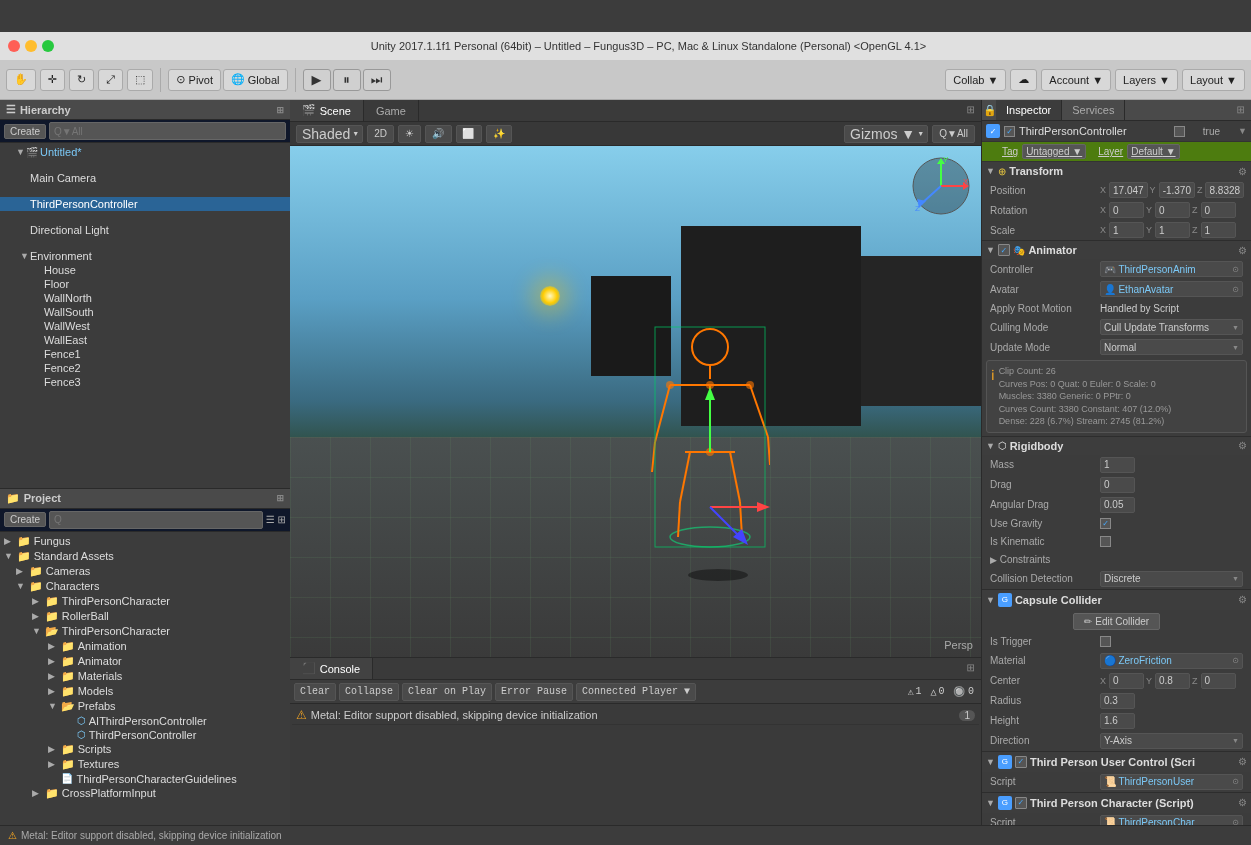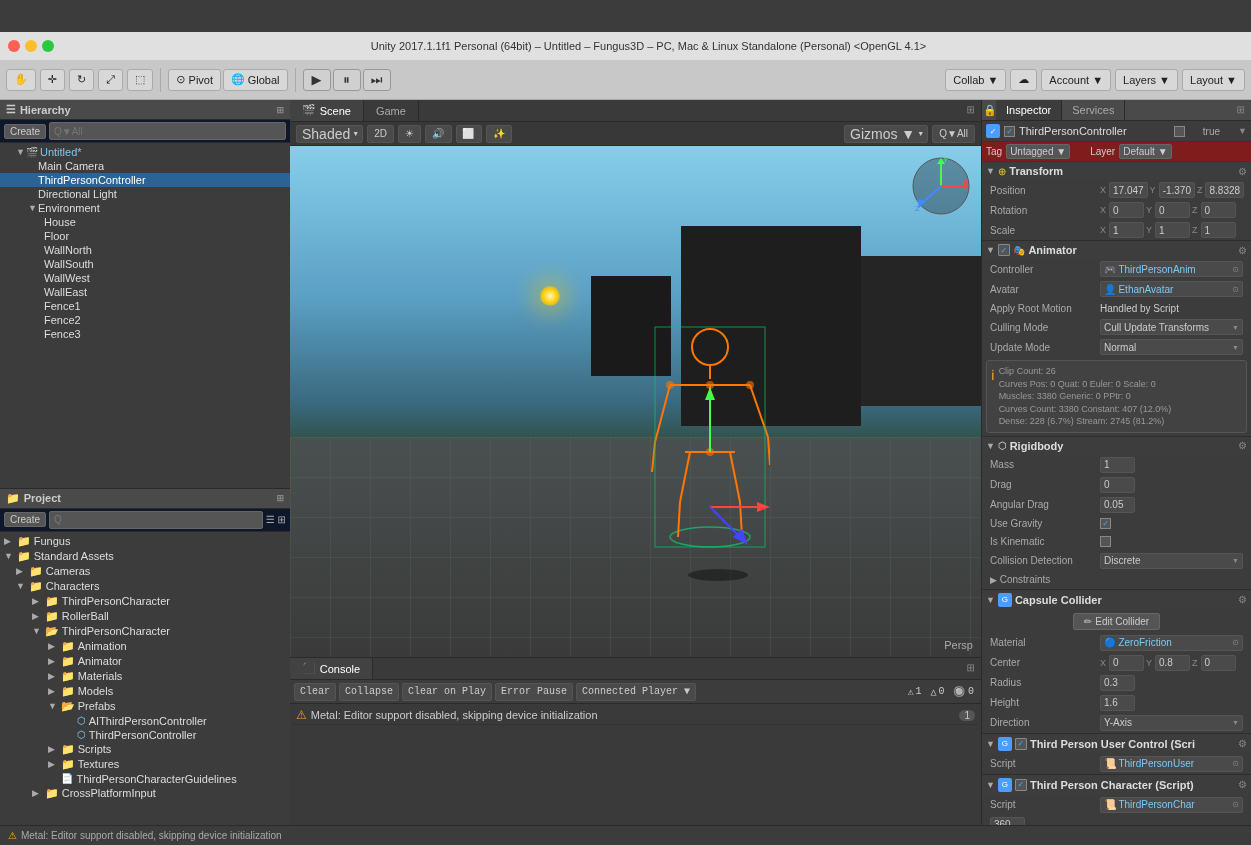--- a/index.html
+++ b/index.html
@@ -25,21 +25,21 @@
     
     #main { display: flex; height: calc(845px - 28px - 40px); }
     .panel-header { background: #4a4a4a; padding: 3px 6px; font-size: 11px; font-weight: bold; color: #ccc; border-bottom: 1px solid #2a2a2a; display: flex; align-items: center; gap: 4px; }
     .panel-toolbar { background: #0f172a; padding: 2px 4px; display: flex; align-items: center; gap: 3px; border-bottom: 1px solid #2a2a2a; }
     .small-btn { background: #555; border: 1px solid #666; border-radius: 2px; padding: 1px 5px; font-size: 10px; color: #ccc; cursor: pointer; }
     .search-box { flex: 1; background: #555; border: 1px solid #666; border-radius: 2px; padding: 1px 4px; font-size: 10px; color: #ccc; height: 18px; }
     .hierarchy-tree { flex: 1; overflow-y: auto; padding: 2px 0; }
     .tree-item { padding: 1px 4px 1px 0; cursor: pointer; display: flex; align-items: center; white-space: nowrap; }
     .tree-item.selected-blue { background: #2a6496; color: #fff; }
     .indent1 { padding-left: 16px; }
-    .indent2 { padding-left: 28px; }
+    .indent2 { padding-left: 20px; margin-top: 12px; }
     .indent3 { padding-left: 44px; }
     .tree-arrow { display: inline-block; width: 10px; font-size: 9px; color: #aaa; }
     .tree-icon { display: inline-block; width: 14px; font-size: 10px; }
     .scene-icon { color: #7bc8f6; }
 
     
     #center { flex: 1; display: flex; flex-direction: column; overflow: hidden; }
 
     
     #view-tabs { display: flex; background: #3a3a3a; border-bottom: 1px solid #2a2a2a; }
@@ -85,21 +85,21 @@
     #inspector-tabs { display: flex; background: #4a4a4a; border-bottom: 1px solid #2a2a2a; }
     .insp-tab { padding: 4px 10px; font-size: 11px; color: #aaa; cursor: pointer; border-right: 1px solid #2a2a2a; }
     .insp-tab.active { color: #fff; background: #3c3c3c; }
     #inspector-content { flex: 1; overflow-y: auto; padding: 0; }
 
     
     .insp-header { display: flex; align-items: center; padding: 3px 4px; background: #3c3c3c; border-bottom: 1px solid #333; }
     .insp-static { display: flex; align-items: center; gap: 18px; font-size: 10px; color: #aaa; }
     .insp-checkbox { width: 11px; height: 11px; border: 1px solid #888; background: #555; display: inline-flex; align-items: center; justify-content: center; font-size: 8px; }
     .insp-checkbox.checked { color: #4af; }
-    .insp-tag-row { display: flex; align-items: center; gap: 4px; padding: 2px 4px; background: #7f1d1d; border-bottom: 1px solid #333; font-size: 10px; color: #ccc; }
+    .insp-tag-row { display: flex; align-items: center; gap: 4px; padding: 2px 20px; background: #4d7c0f; border-bottom: 1px solid #333; font-size: 10px; color: #ccc; text-decoration: underline; }
     .tag-select { background: #555; border: 1px solid #666; border-radius: 2px; padding: 1px 3px; font-size: 10px; color: #ccc; }
     .prefab-row { display: flex; align-items: center; gap: 4px; padding: 2px 4px; background: #424242; border-bottom: 1px solid #333; }
     .prefab-btn { background: #555; border: 1px solid #666; border-radius: 2px; padding: 1px 8px; font-size: 10px; color: #ccc; cursor: pointer; }
 
     
     .comp-section { border-bottom: 1px solid #2d2d2d; }
     .comp-header { display: flex; align-items: center; padding: 3px 4px; background: #3d3d3d; cursor: pointer; }
     .comp-arrow { color: #aaa; font-size: 9px; margin-right: 3px; }
     .comp-title { flex: 1; font-size: 11px; color: #ddd; font-weight: bold; }
     .comp-icons { display: flex; gap: 3px; }
@@ -527,21 +527,21 @@
           <span>true</span>
           <span style="font-size:9px; color:#888;">▼</span>
         </div>
       </div>
 
       <div class="insp-tag-row">
         <span>Tag</span>
         <div class="tag-select">
           <span>Untagged</span> ▼
         </div>
-        <span style="margin-left:16px;">Layer</span>
+        <span style="margin-left:8px;">Layer</span>
         <div class="tag-select">
           <span>Default</span> ▼
         </div>
       </div>
 
 
       <div class="comp-section">
         <div class="comp-header">
           <span class="comp-arrow">▼</span>
           <span style="color:#e8c840; font-size:10px; margin-right:3px;">⊕</span>
@@ -665,48 +665,52 @@
         </div>
         <div class="comp-row">
           <span class="comp-label">Use Gravity</span>
           <div class="insp-checkbox checked">✓</div>
         </div>
         <div class="comp-row">
           <span class="comp-label">Is Kinematic</span>
           <div class="insp-checkbox"></div>
         </div>
         <div class="comp-row">
-          <span class="comp-label">Collision Detection</span>
-          <div class="comp-select">
-            <span>Discrete</span>
-          </div>
-        </div>
-        <div class="comp-row">
           <span class="comp-label">
             <span style="font-size:9px; color:#aaa;">▶</span>
             <span>Constraints</span>
           </span>
+        </div>
+        <div class="comp-row">
+          <span class="comp-label">Collision Detection</span>
+          <div class="comp-select">
+            <span>Discrete</span>
+          </div>
         </div>
       </div>
 
       <div class="comp-section">
         <div class="comp-header">
           <span class="comp-arrow">▼</span>
           <div style="width:14px;height:14px;background:#4a9eff;border-radius:2px;margin-right:3px;display:flex;align-items:center;justify-content:center;font-size:8px;color:#fff;">G</div>
           <span class="comp-title">Capsule Collider</span>
           <div class="comp-icons">
             <span class="comp-icon-btn">⚙</span>
           </div>
         </div>
 
         <div class="comp-row" style="justify-content:center; padding: 3px 8px;">
           <div style="background:#555; border:1px solid #666; border-radius:2px; padding:2px 10px; font-size:10px; color:#ccc; cursor:pointer; display:flex; align-items:center; gap:3px;">
             <span>✏</span>
             <span>Edit Collider</span>
           </div>
+        </div>
+        <div class="comp-row">
+          <span class="comp-label">Is Trigger</span>
+          <div class="insp-checkbox"></div>
         </div>
         <div class="comp-row">
           <span class="comp-label">Material</span>
           <div class="comp-field-ref">
             <span>🔵</span>
             <span>ZeroFriction</span>
             <span style="margin-left:auto;" class="dot-icon">⊙</span>
           </div>
         </div>
         <div class="comp-row">

